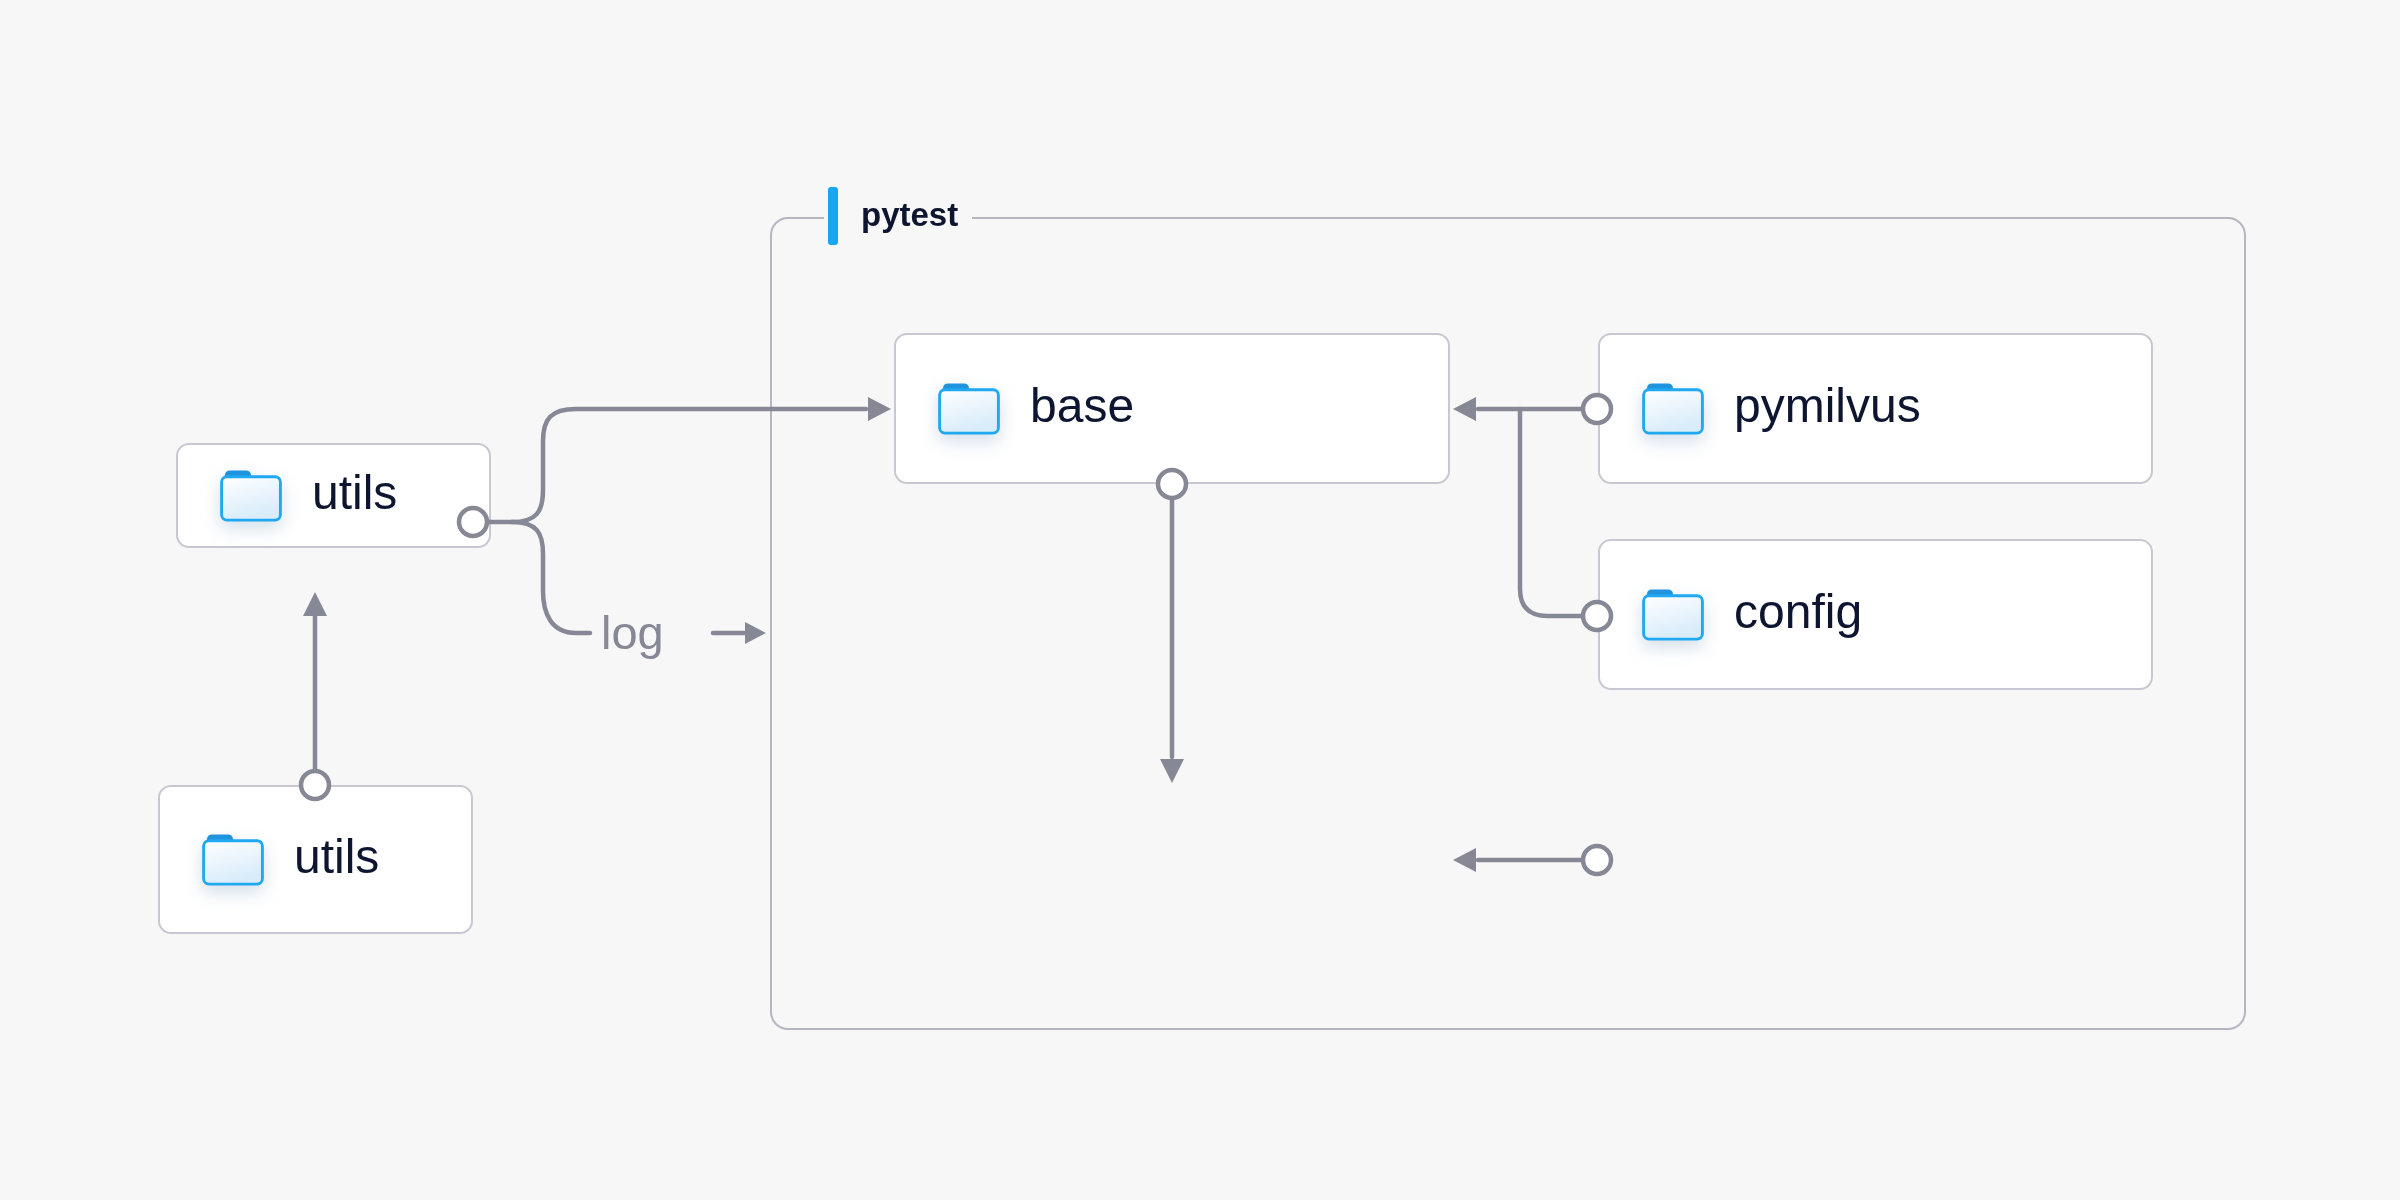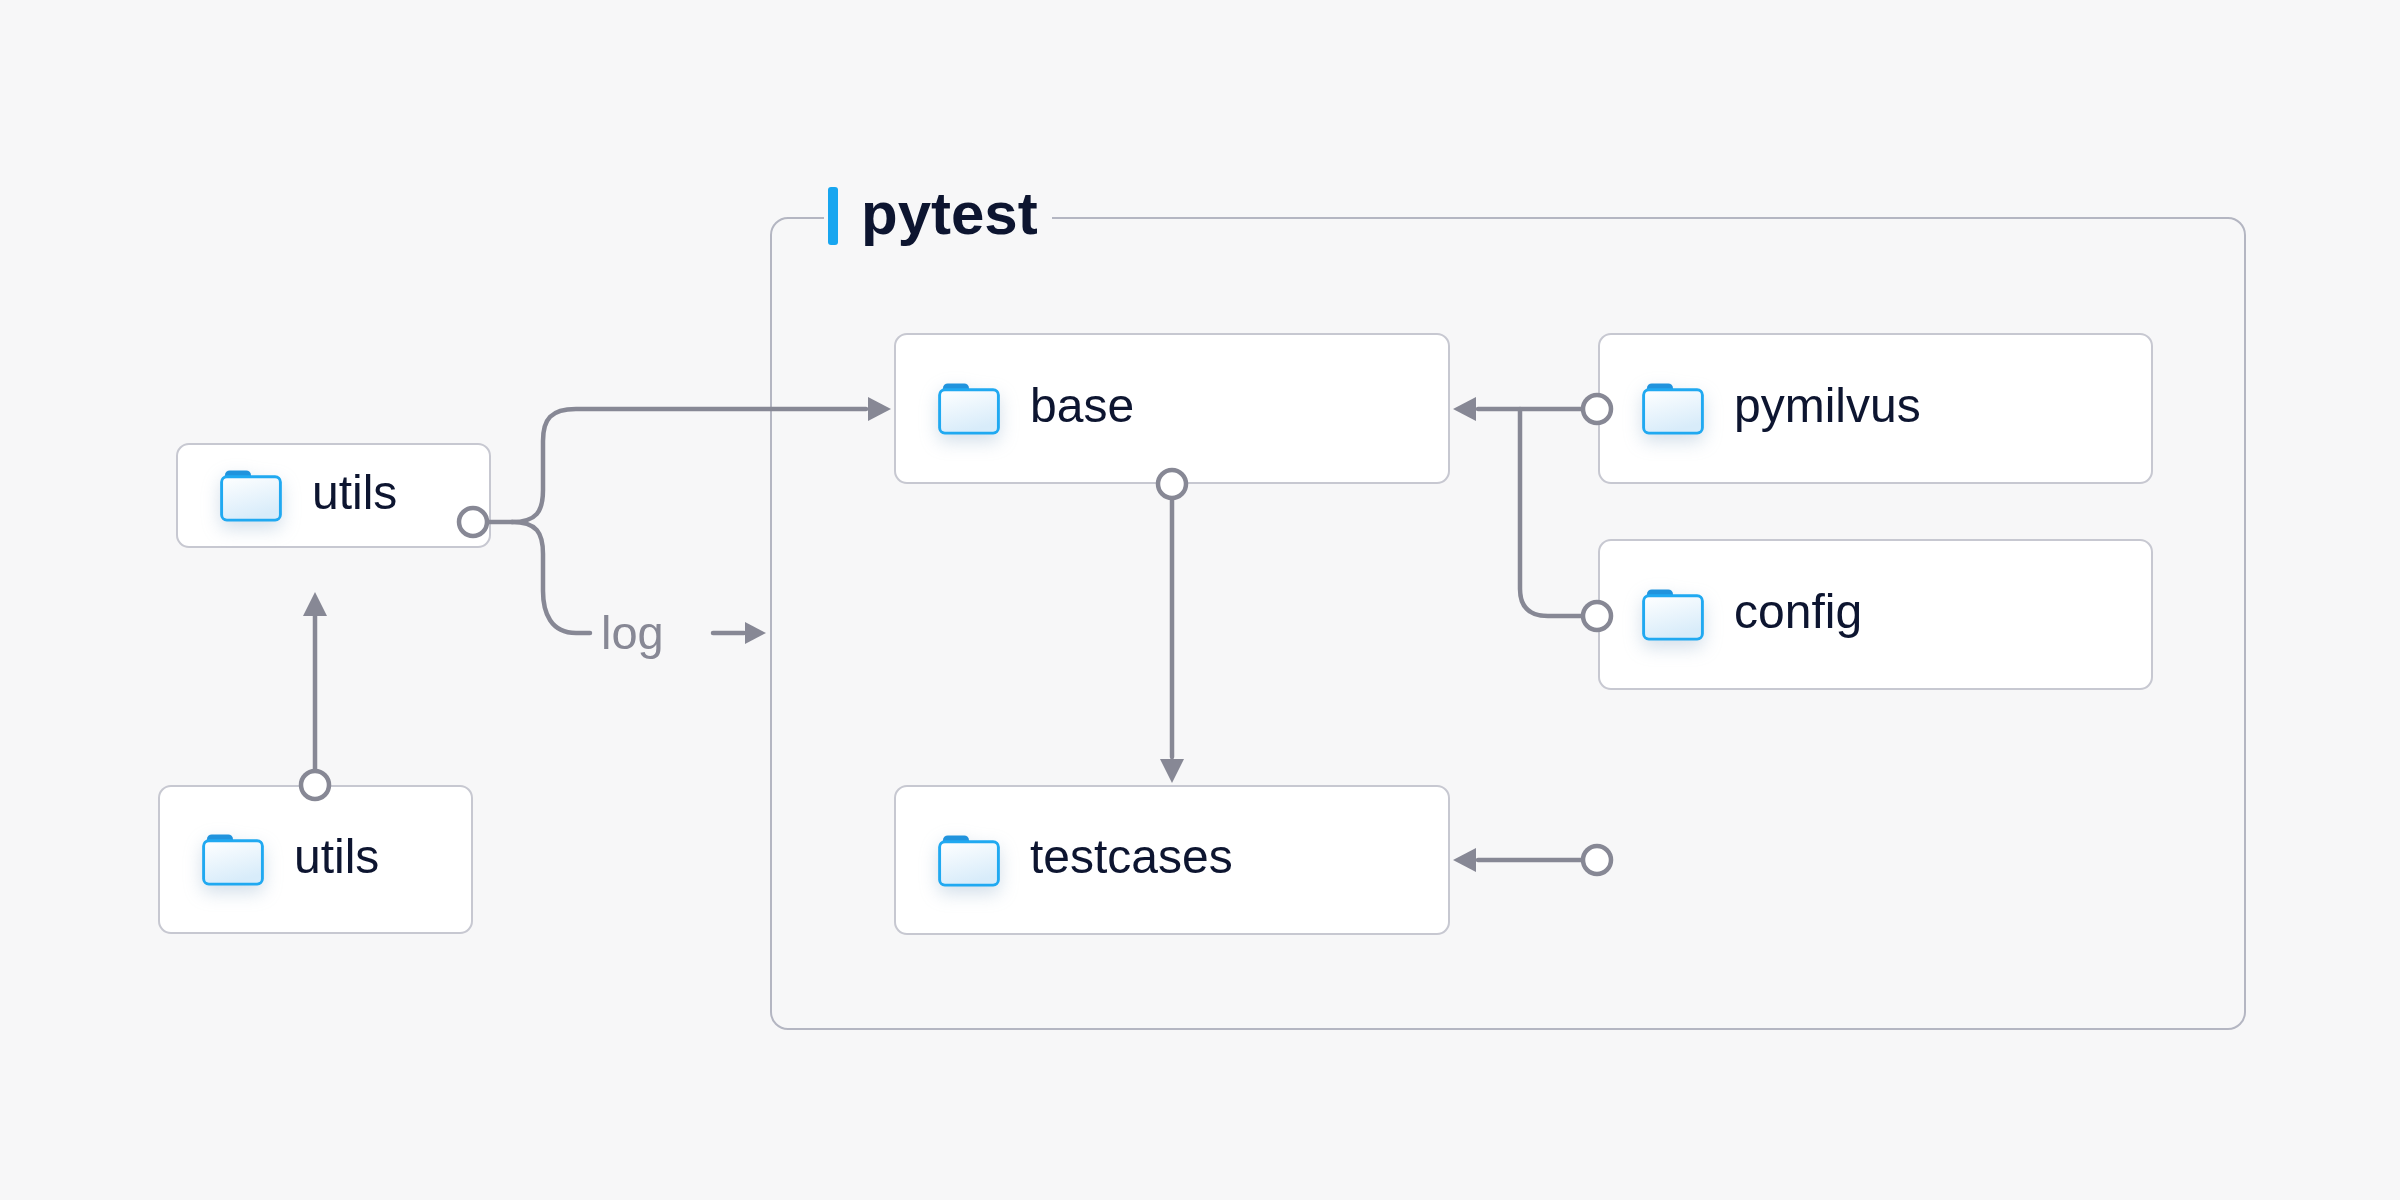--- a/index.html
+++ b/index.html
@@ -40,21 +40,21 @@
     background:var(--background);
     padding:0 14px 0 4px;
     z-index:3;
   }
   .group-label .accent-bar{
     width:10px;height:58px;border-radius:3px;
     background:var(--accent-blue);
     margin-right:23px;
   }
   .group-label .group-title{
-    font-size:60px;font-weight:700;
+    font-size:33px;font-weight:700;
     color:var(--text-dark);
     letter-spacing:0px;
     line-height:1;
     padding-bottom:4px;
   }
 
   .node{
     position:absolute;
     display:flex;align-items:center;
     padding-left:42px;
@@ -144,27 +144,20 @@
   </div>
 
   <div class="node" style="left:1598px;top:539px;width:555px;height:151px">
     <svg class="folder" viewBox="0 0 64 55" width="62" height="53">
       <rect x="5" y="1.5" width="27" height="18" rx="5" style="fill:var(--folder-tab)"></rect>
       <rect x="1.5" y="8" width="61" height="45" rx="5.5" fill="url(#folderGrad)" style="stroke:var(--folder-stroke)" stroke-width="3"></rect>
     </svg>
     <span class="label">config</span>
   </div>
 
-  <div class="node" style="left:894px;top:785px;width:556px;height:150px">
-    <svg class="folder" viewBox="0 0 64 55" width="62" height="53">
-      <rect x="5" y="1.5" width="27" height="18" rx="5" style="fill:var(--folder-tab)"></rect>
-      <rect x="1.5" y="8" width="61" height="45" rx="5.5" fill="url(#folderGrad)" style="stroke:var(--folder-stroke)" stroke-width="3"></rect>
-    </svg>
-    <span class="label">testcases</span>
-  </div>
 
 
   <span class="edge-label">log</span>
 
   <svg class="wires" viewBox="0 0 2400 1200">
     <g style="stroke:var(--connector)" stroke-width="4.5" fill="none" stroke-linecap="round">
 
       <path d="M 315 771 L 315 614"></path>
 
       <path d="M 487 522 L 512 522"></path>

